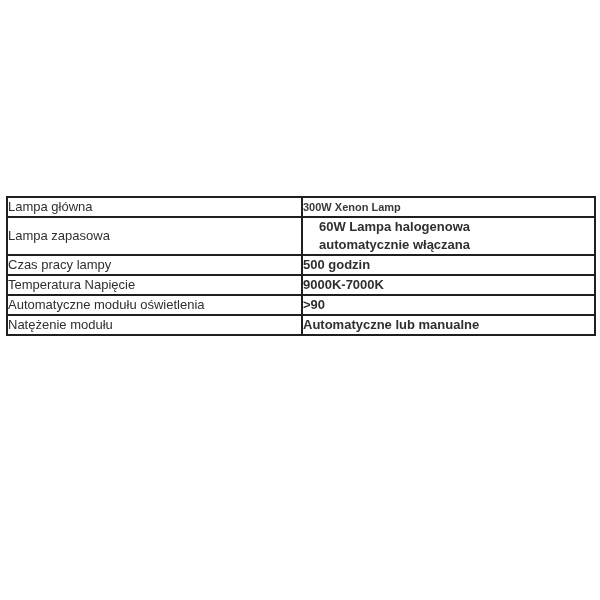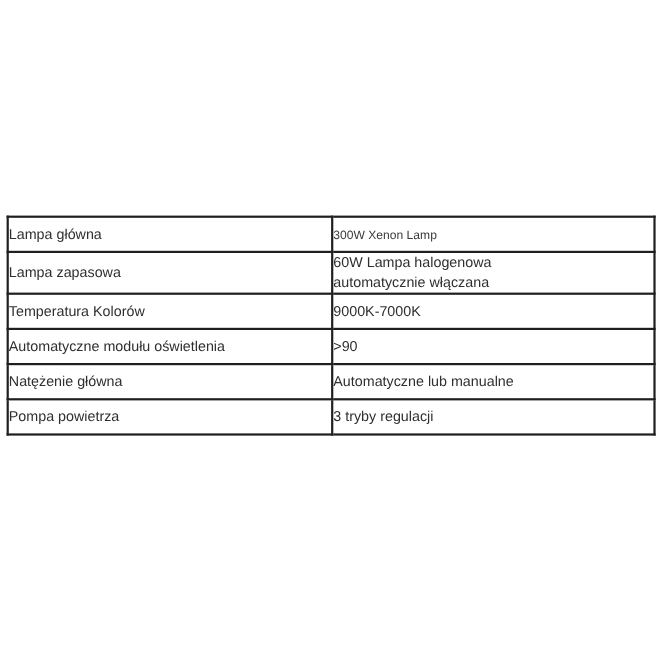--- a/index.html
+++ b/index.html
@@ -29,26 +29,26 @@
     line-height: 16px;
   }
   table.spec-table td {
     border: 2px solid #1f1f1f;
     padding: 0;
     vertical-align: middle;
     background: #ffffff;
     overflow: hidden;
     white-space: nowrap;
   }
-  table.spec-table tr { height: 32px; }
+  table.spec-table tr { height: 20px; }
   table.spec-table tr.tall { height: 37px; }
   td.label-cell { padding-left: 80px; }
-  td.value-cell { padding-left: 54px; }
+  td.value-cell { padding-left: 54px; font-weight: bold; }
   .value-small { font-size: 11px; color: #3a3a3a; }
-  .two-line div { line-height: 18px; }
+  .two-line div { line-height: 18px; padding-left: 16px; }
   .text-cursor {
     display: inline-block;
     width: 2px;
     height: 15px;
     background: #141414;
     margin-bottom: -3px;
     margin-right: -1px;
   }
 </style>
 </head>
@@ -75,56 +75,56 @@
       <tr class="tall">
         <td class="label-cell">
           <span>Lampa zapasowa</span>
         </td>
         <td class="value-cell two-line">
           <div>60W Lampa halogenowa</div>
           <div>automatycznie włączana</div>
         </td>
       </tr>
 
+      <tr>
+        <td class="label-cell">
+          <span>Czas pracy lampy</span>
+        </td>
+        <td class="value-cell">
+          <span>500 godzin</span>
+        </td>
+      </tr>
 
       <tr>
         <td class="label-cell">
-          <span>Temperatura Kolorów</span>
+          <span>Temperatura Napięcie</span>
         </td>
         <td class="value-cell">
           <span>9000K-7000K</span>
         </td>
       </tr>
 
       <tr>
         <td class="label-cell">
           <span>Automatyczne modułu oświetlenia</span>
         </td>
         <td class="value-cell">
           <span>&gt;90</span>
         </td>
       </tr>
 
       <tr>
         <td class="label-cell">
-          <span>Natężenie główna</span>
+          <span>Natężenie modułu</span>
         </td>
         <td class="value-cell">
           <span>Automatyczne lub manualne</span>
         </td>
       </tr>
 
-      <tr>
-        <td class="label-cell">
-          <span>Pompa powietrza</span>
-        </td>
-        <td class="value-cell">
-          <span>3 tryby regulacji</span>
-        </td>
-      </tr>
 
 
 
 
     </tbody>
   </table>
 
 </div>
 
 </body></html>

